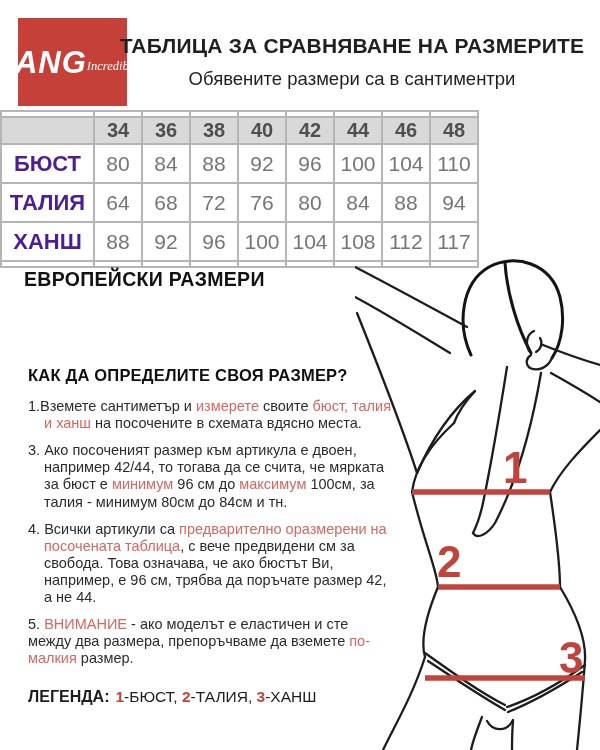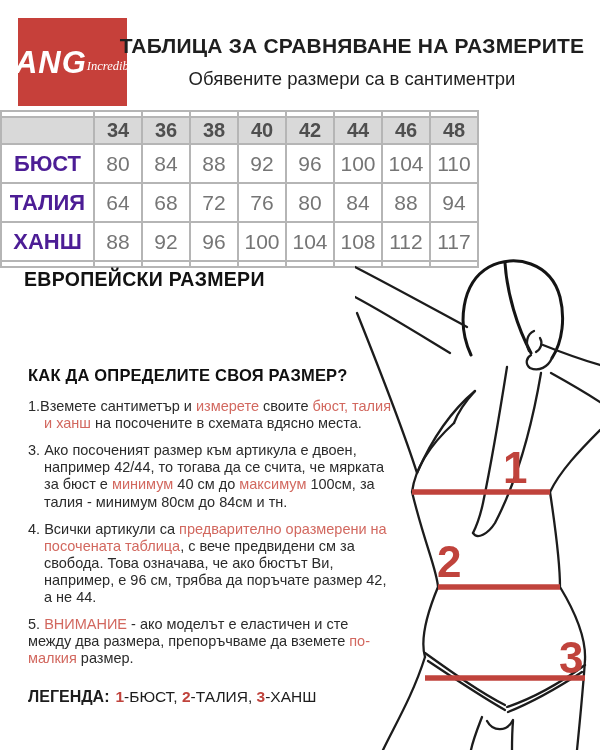--- a/index.html
+++ b/index.html
@@ -139,21 +139,21 @@
       </tr>
     </tbody>
 </table>
 
 <div class="section-title">ЕВРОПЕЙСКИ РАЗМЕРИ</div>
 
 <div class="howto">
   <p class="howto-title">КАК ДА ОПРЕДЕЛИТЕ СВОЯ РАЗМЕР?</p>
   <div id="howto-items">
       <p class="item hang"><span class="marker">1.</span><span>Вземете сантиметър и </span><span class="red">измерете</span><span> своите </span><span class="red">бюст, талия и ханш</span><span> на посочените в схемата вдясно места.</span></p>
-      <p class="item hang"><span class="marker">3. </span><span>Ако посоченият размер към артикула е двоен, например 42/44, то тогава да се счита, че мярката за бюст е </span><span class="red">минимум</span><span> 40 см до </span><span class="red">максимум</span><span> 100см, за талия - минимум 80см до 84см и тн.</span></p>
+      <p class="item hang"><span class="marker">3. </span><span>Ако посоченият размер към артикула е двоен, например 42/44, то тогава да се счита, че мярката за бюст е </span><span class="red">минимум</span><span> 96 см до </span><span class="red">максимум</span><span> 100см, за талия - минимум 80см до 84см и тн.</span></p>
       <p class="item hang"><span class="marker">4. </span><span>Всички артикули са </span><span class="red">предварително оразмерени на посочената таблица</span><span>, с вече предвидени см за свобода. Това означава, че ако бюстът Ви, например, е 96 см, трябва да поръчате размер 42, а не 44.</span></p>
       <p class="item"><span class="marker">5. </span><span class="red">ВНИМАНИЕ</span><span> - ако моделът е еластичен и сте между два размера, препоръчваме да вземете </span><span class="red">по-малкия</span><span> размер.</span></p>
     </div>
   <div class="legend">
     <span class="legend-label">ЛЕГЕНДА:</span><span id="legend-parts"><span class="num">1</span><span>-БЮСТ, </span><span class="num">2</span><span>-ТАЛИЯ, </span><span class="num">3</span><span>-ХАНШ</span></span>
   </div>
 </div>
 
 <div class="figure-wrap">
   <svg width="245" height="495" viewBox="0 0 245 495">

